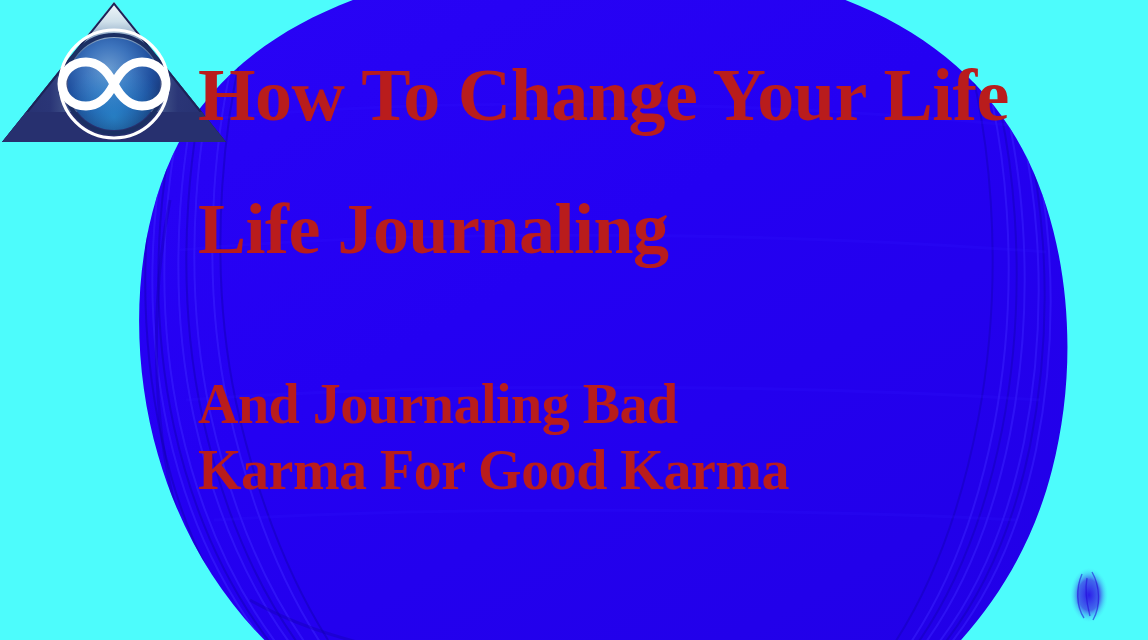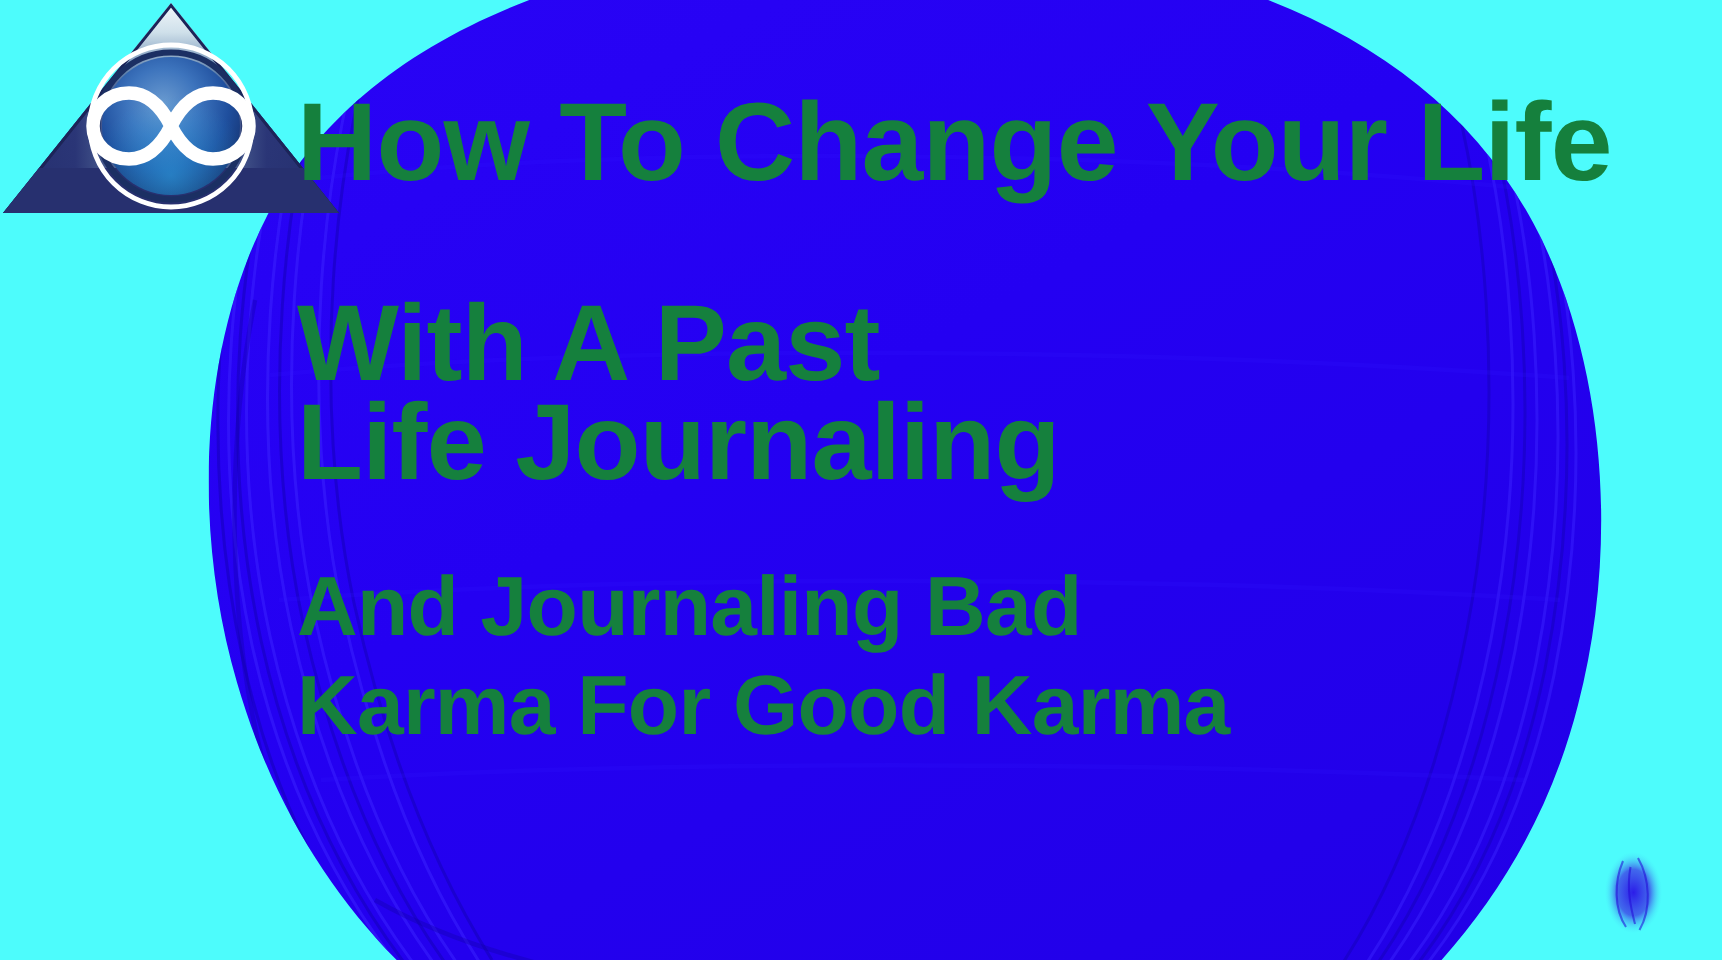--- a/index.html
+++ b/index.html
@@ -39,25 +39,26 @@
     position: absolute;
     left: 0px;
     top: 0px;
     width: 228px;
     height: 146px;
   }
 
   
   .text-block {
     position: absolute;
-    color: #15803d;
+    color: #b91c1c;
     font-weight: bold;
     letter-spacing: -0.5px;
     white-space: nowrap;
     line-height: 1.0;
+    font-family: Liberation Serif, serif;
     -webkit-font-smoothing: antialiased;
   }
   #line-1 {
     left: 198px;
     top: 58px;
     font-size: 74px;
   }
   #block-2 {
     left: 198px;
     top: 193px;
@@ -213,21 +214,20 @@
                C 122,68 132,62 142,62
                C 156,62 166,72 166,84
                C 166,96 156,106 142,106
                C 132,106 122,100 114,84 Z" fill="none" stroke="#ffffff" stroke-width="9" stroke-linecap="round"></path>
     </g>
   </svg>
 
   <div class="text-block" id="line-1">How To Change Your Life</div>
 
   <div class="text-block" id="block-2">
-    <span class="sub-line">With A Past</span>
     <span class="sub-line">Life Journaling</span>
   </div>
 
   <div class="text-block" id="block-3">
     <span class="sub-line">And Journaling Bad</span>
     <span class="sub-line">Karma For Good Karma</span>
   </div>
 
 </div>
 

